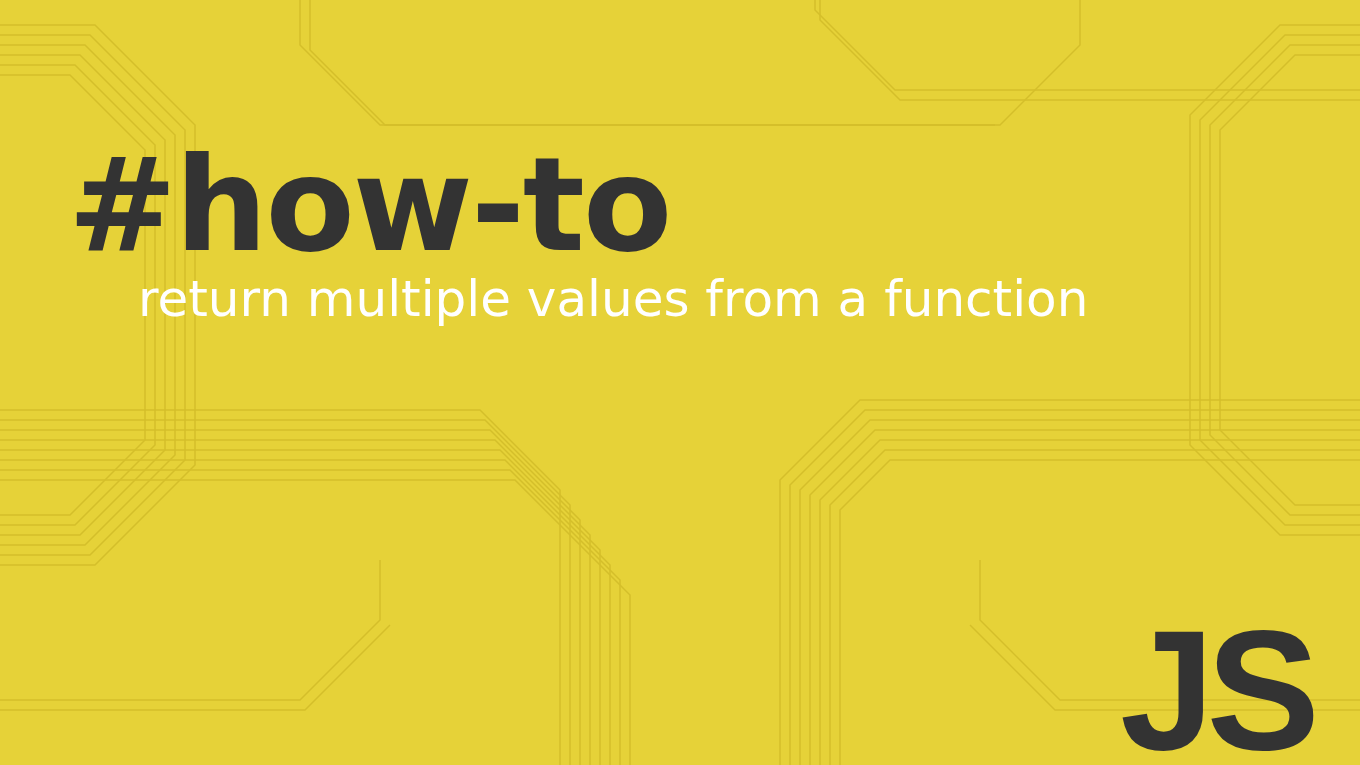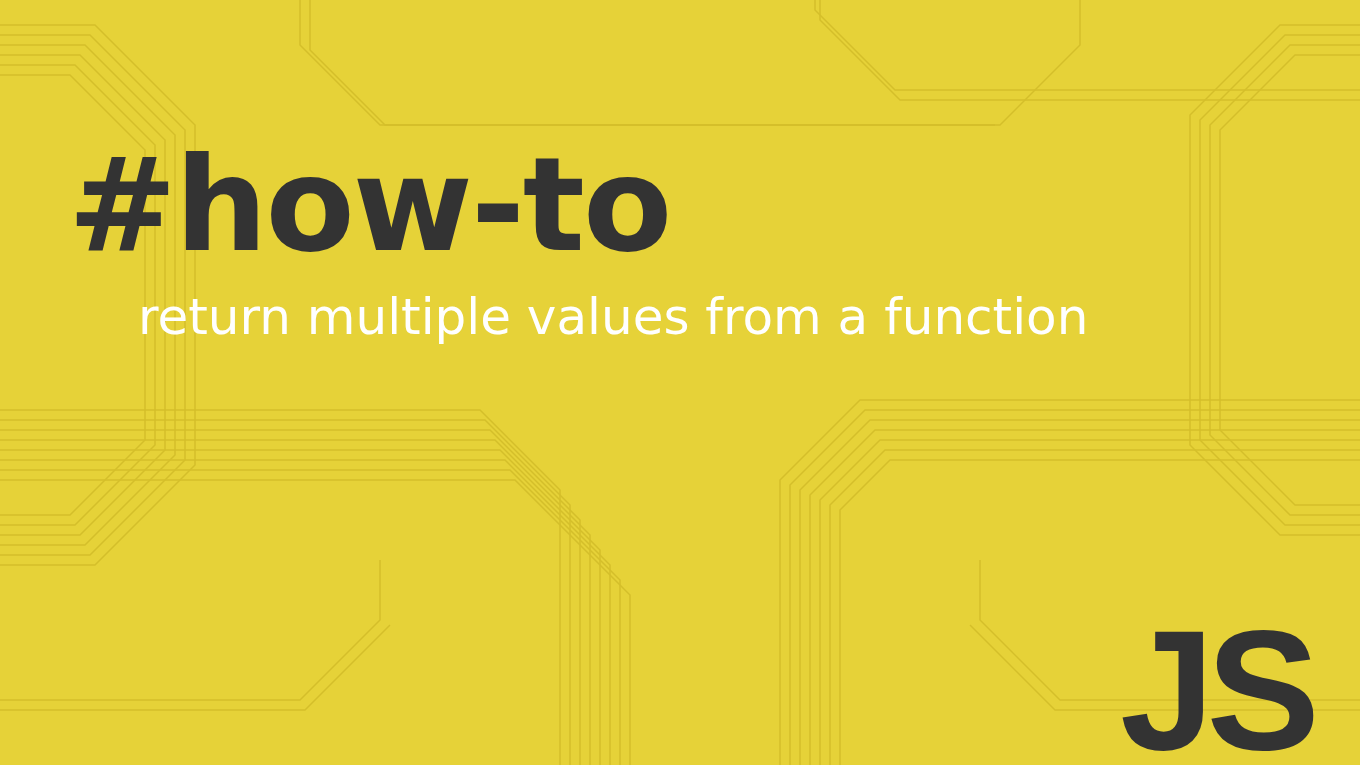--- a/index.html
+++ b/index.html
@@ -34,21 +34,20 @@
       font-size: 130px;
       font-weight: 700;
       color: #333333;
       letter-spacing: -2px;
       line-height: 1;
     }
     .subtitle {
       font-size: 50px;
       font-weight: 400;
       color: #ffffff;
-      margin-top: 18px;
       margin-left: 70px;
       letter-spacing: 0px;
     }
     .js-badge {
       position: absolute;
       bottom: -10px;
       right: 48px;
       font-size: 170px;
       font-weight: 700;
       color: #333333;

